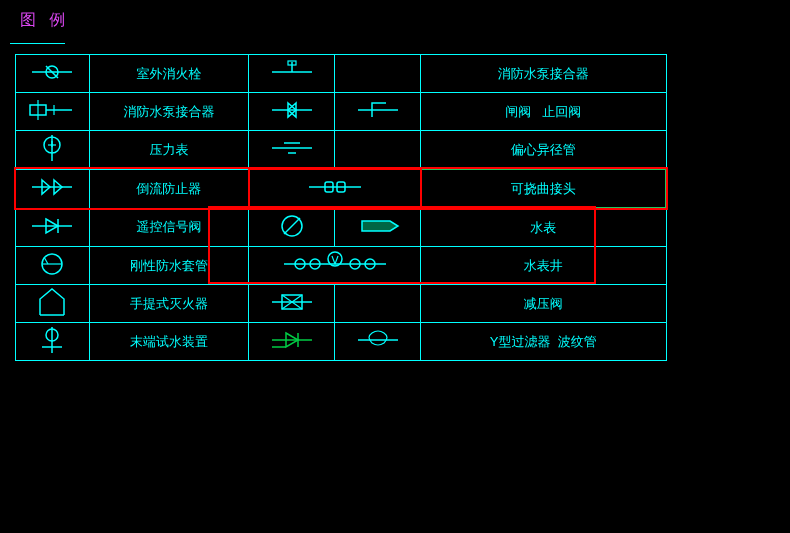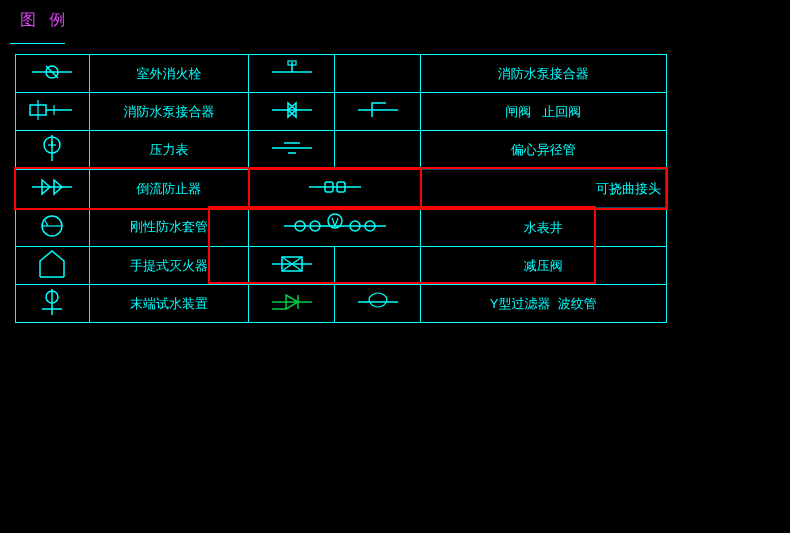--- a/index.html
+++ b/index.html
@@ -151,24 +151,46 @@
           </svg>
         </td>
         <td class="name-cell">倒流防止器</td>
         <td class="sym-mid" colspan="2" style="border: 2px solid red;">
           <svg width="60" height="30" viewBox="0 0 60 30">
             <line x1="4" y1="15" x2="56" y2="15" stroke="#00ffff" stroke-width="1.5"></line>
             <rect x="20" y="10" width="8" height="10" rx="2" stroke="#00ffff" stroke-width="1.5" fill="none"></rect>
             <rect x="32" y="10" width="8" height="10" rx="2" stroke="#00ffff" stroke-width="1.5" fill="none"></rect>
           </svg>
         </td>
-        <td class="desc-cell" style="border: 2px solid #0c4a6e; text-align: right;">可挠曲接头</td>
-      </tr>
-
-
+        <td class="desc-cell" style="border: 2px solid #22c55e;">可挠曲接头</td>
+      </tr>
+
+
+      <tr>
+        <td class="symbol-cell">
+          <svg width="48" height="30" viewBox="0 0 48 30">
+            <line x1="4" y1="15" x2="44" y2="15" stroke="#00ffff" stroke-width="1.5"></line>
+            <polygon points="18,8 30,15 18,22" stroke="#00ffff" stroke-width="1.5" fill="none"></polygon>
+            <line x1="30" y1="8" x2="30" y2="22" stroke="#00ffff" stroke-width="1.5"></line>
+          </svg>
+        </td>
+        <td class="name-cell">遥控信号阀</td>
+        <td class="sym-mid">
+          <svg width="48" height="30" viewBox="0 0 48 30">
+            <circle cx="24" cy="15" r="10" stroke="#00ffff" stroke-width="1.5" fill="none"></circle>
+            <line x1="16" y1="23" x2="32" y2="7" stroke="#00ffff" stroke-width="1.5"></line>
+          </svg>
+        </td>
+        <td class="sym-mid2">
+          <svg width="48" height="30" viewBox="0 0 48 30">
+            <polygon points="8,10 36,10 44,15 36,20 8,20" stroke="#00ffff" stroke-width="1.5" fill="#006644"></polygon>
+          </svg>
+        </td>
+        <td class="desc-cell">水表</td>
+      </tr>
 
       <tr>
         <td class="symbol-cell">
           <svg width="48" height="30" viewBox="0 0 48 30">
             <circle cx="24" cy="15" r="10" stroke="#00ffff" stroke-width="1.5" fill="none"></circle>
             <line x1="14" y1="15" x2="34" y2="15" stroke="#00ffff" stroke-width="1.2"></line>
             <line x1="16" y1="8" x2="20" y2="15" stroke="#00ffff" stroke-width="1.2"></line>
           </svg>
         </td>
         <td class="name-cell">刚性防水套管</td>

